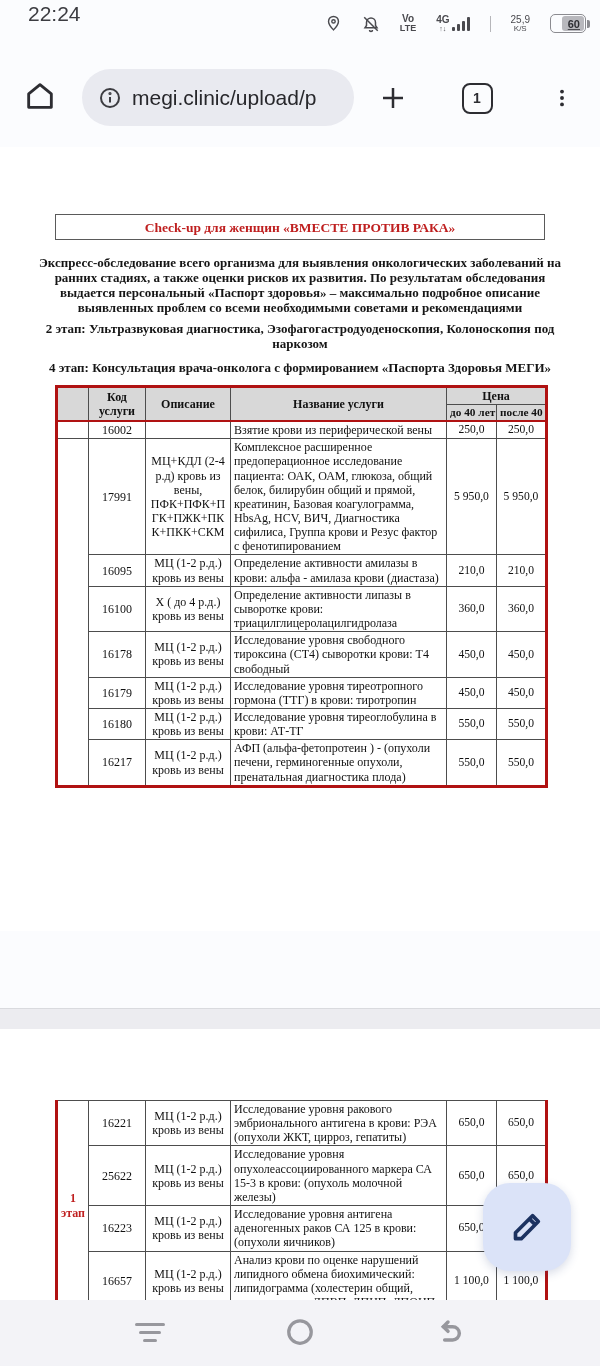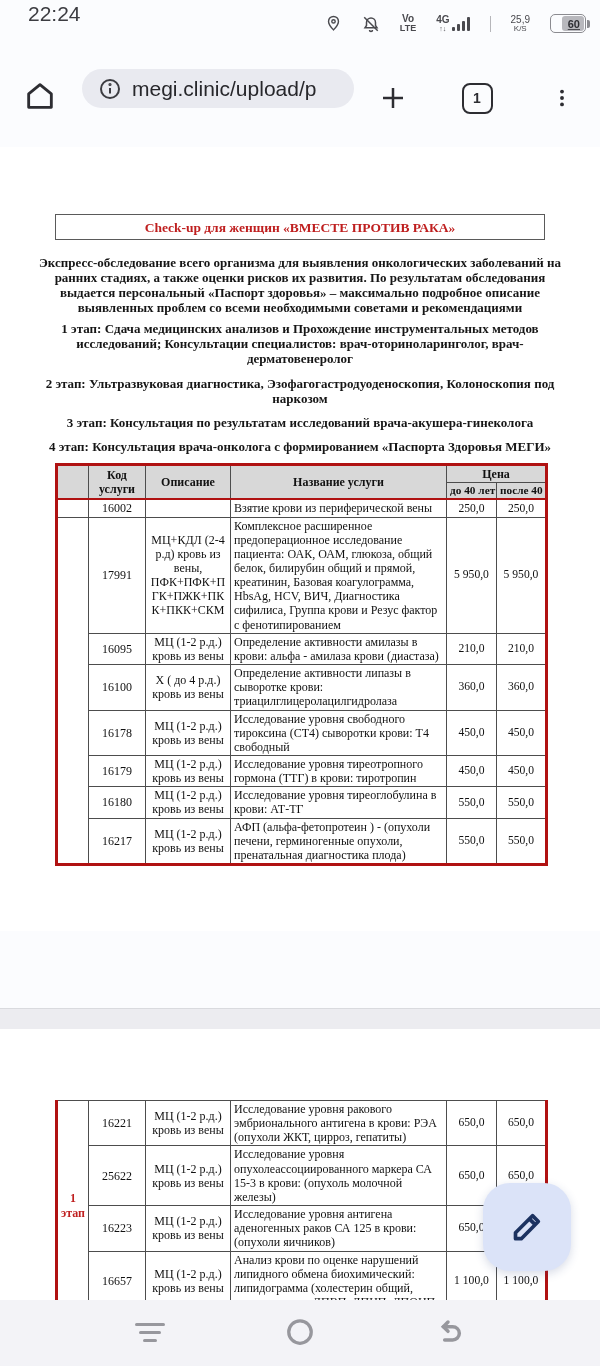--- a/index.html
+++ b/index.html
@@ -16,21 +16,21 @@
   .bars{display:flex;align-items:flex-end;gap:2px;height:14px;margin-left:2px;}
   .bar{width:3px;background:#4a4a4f;border-radius:1px;}
   .sep{width:1px;height:16px;background:#b6b6ba;}
   .battery{position:relative;width:34px;height:17px;border:1.6px solid #8b8b90;border-radius:5px;display:flex;align-items:center;justify-content:flex-end;text-decoration:underline;}
   .battery .fill{position:absolute;right:1px;top:1px;bottom:1px;width:64%;background:#b8b8bd;border-radius:3px;}
   .battery .lvl{position:relative;font-size:11px;font-weight:bold;color:#2e2e33;z-index:1;margin-right:5px;}
   .battery .nub{position:absolute;right:-5px;top:4.5px;width:3px;height:8px;background:#8b8b90;border-radius:0 2px 2px 0;}
   
   .toolbar{position:absolute;top:62px;left:0;width:600px;height:88px;}
   .home-btn{position:absolute;left:20px;top:14px;width:40px;height:40px;display:flex;align-items:center;justify-content:center;}
-  .url-pill{position:absolute;left:82px;top:7px;width:272px;height:39px;background:#e9eaf0;border-radius:29px;
+  .url-pill{position:absolute;left:82px;top:7px;width:272px;height:57px;background:#e9eaf0;border-radius:29px;
             display:flex;align-items:center;padding-left:16px;box-sizing:border-box;}
   .url-text{font-size:21px;color:#27272b;margin-left:10px;white-space:nowrap;overflow:hidden;}
   .tb-btn{position:absolute;top:14px;width:44px;height:44px;display:flex;align-items:center;justify-content:center;}
   .tab-box{width:27px;height:27px;border:2.6px solid #2d2d32;border-radius:8px;display:flex;align-items:center;justify-content:center;
            font-size:14px;font-weight:bold;color:#2d2d32;}
   .strip{position:absolute;top:150px;left:0;width:600px;height:12px;background:#eff0f4;border-bottom:1px solid #e2e3e8;}
   
   .page{position:absolute;left:0;width:600px;background:#fff;color:#161616;
         font-family:"Liberation Serif","DejaVu Serif",serif;}
   .page1{top:147px;height:784px;}
@@ -145,23 +145,21 @@
       </svg>
     </div>
   </div>
   <div class="strip"></div>
 
   <div class="page page1">
     <div class="title-box">
       <span>Check-up для женщин «ВМЕСТЕ ПРОТИВ РАКА»</span>
     </div>
     <p class="doc-p bold">Экспресс-обследование всего организма для выявления онкологических заболеваний на ранних стадиях, а также оценки рисков их развития. По результатам обследования выдается персональный «Паспорт здоровья» – максимально подробное описание выявленных проблем со всеми необходимыми советами и рекомендациями</p>
-    <p class="doc-p bold stage-p">1 этап: Сдача медицинских анализов и Прохождение инструментальных методов исследований; Консультации специалистов: врач-оториноларинголог, врач-дерматовенеролог</p>
     <p class="doc-p bold stage-p">2 этап: Ультразвуковая диагностика, Эзофагогастродуоденоскопия, Колоноскопия под наркозом</p>
-    <p class="doc-p bold stage-p">3 этап: Консультация по результатам исследований врача-акушера-гинеколога</p>
     <p class="doc-p bold stage-p">4 этап: Консультация врача-онколога с формированием «Паспорта Здоровья МЕГИ»</p>
 
     <table class="doc-table" id="t1">
       <colgroup>
         <col style="width:32px">
           <col style="width:57px">
           <col style="width:85px">
         <col style="width:216px">
           <col style="width:50px">
           <col style="width:50px">

